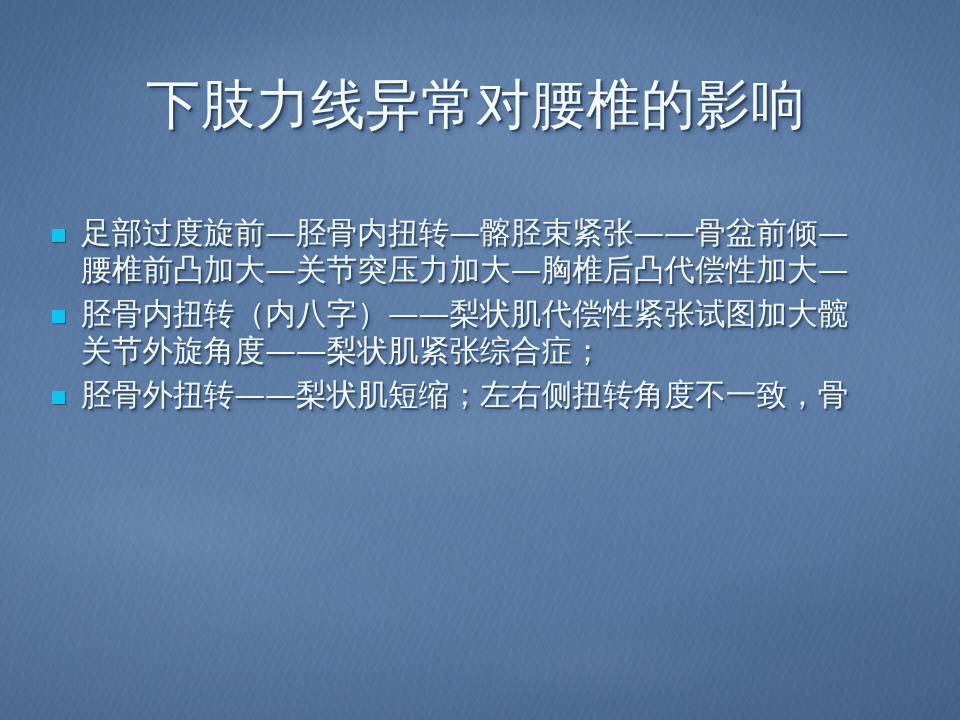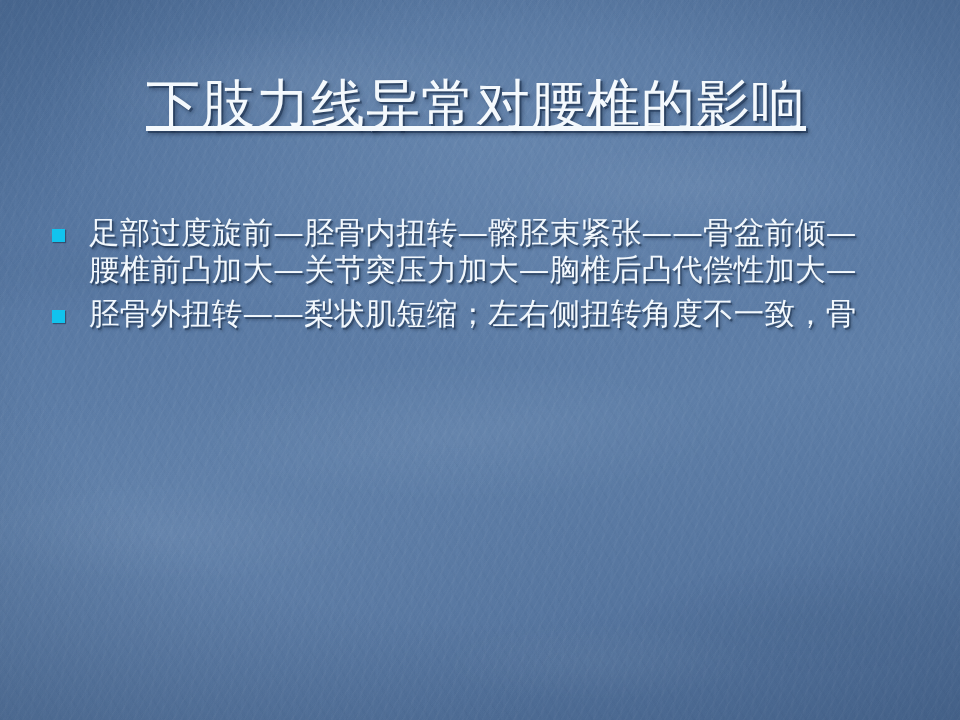--- a/index.html
+++ b/index.html
@@ -66,21 +66,20 @@
     top: 76px;
     text-align: center;
     color: #f4f9fd;
     font-size: 54px;
     line-height: 1.08;
     letter-spacing: 1px;
     white-space: nowrap;
     text-shadow:
       2px 2px 0 rgba(24,44,72,0.55),
       3px 3px 4px rgba(18,34,58,0.45);
-    text-decoration: underline;
   }
 
   
   .body {
     position: absolute;
     left: 52px;
     right: 36px;
     top: 214px;
   }
 
@@ -103,21 +102,21 @@
   .bullet-text {
     flex: 1 1 auto;
     color: #f2f8fd;
     font-size: 30.5px;
     line-height: 37px;
     letter-spacing: 0.2px;
     text-shadow:
       1.5px 1.5px 0 rgba(26,46,74,0.50),
       2.5px 2.5px 3px rgba(18,34,58,0.40);
   }
-  .bullet-text .ln { display: block; white-space: nowrap; margin-left: 8px; }
+  .bullet-text .ln { display: block; white-space: nowrap; }
 </style>
 </head>
 <body>
 
 <div class="slide">
 
   <div class="tex tex-a"></div>
   <div class="tex tex-b"></div>
   <div class="tex tex-c"></div>
   <div class="tex tex-vig"></div>
@@ -127,20 +126,27 @@
   <div class="body">
 
     <div class="bullet-row">
       <span class="bullet-marker"></span>
       <div class="bullet-text">
         <span class="ln">足部过度旋前—胫骨内扭转—髂胫束紧张——骨盆前倾—</span>
         <span class="ln">腰椎前凸加大—关节突压力加大—胸椎后凸代偿性加大—</span>
       </div>
     </div>
 
+    <div class="bullet-row">
+      <span class="bullet-marker"></span>
+      <div class="bullet-text">
+        <span class="ln">胫骨内扭转（内八字）——梨状肌代偿性紧张试图加大髋</span>
+        <span class="ln">关节外旋角度——梨状肌紧张综合症；</span>
+      </div>
+    </div>
 
     <div class="bullet-row">
       <span class="bullet-marker"></span>
       <div class="bullet-text">
         <span class="ln">胫骨外扭转——梨状肌短缩；左右侧扭转角度不一致，骨</span>
       </div>
     </div>
 
   </div>
 </div>

